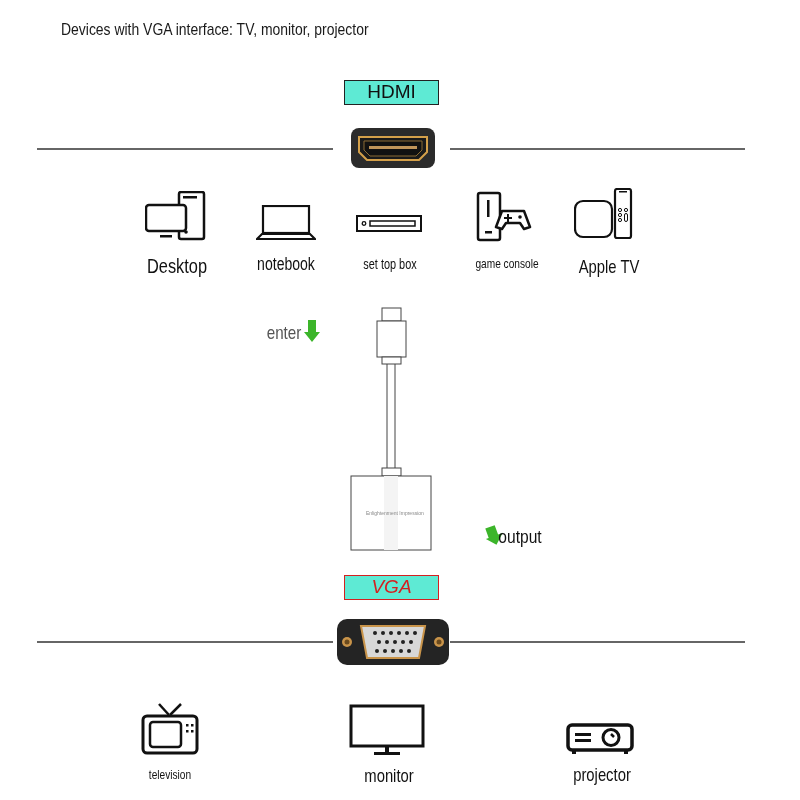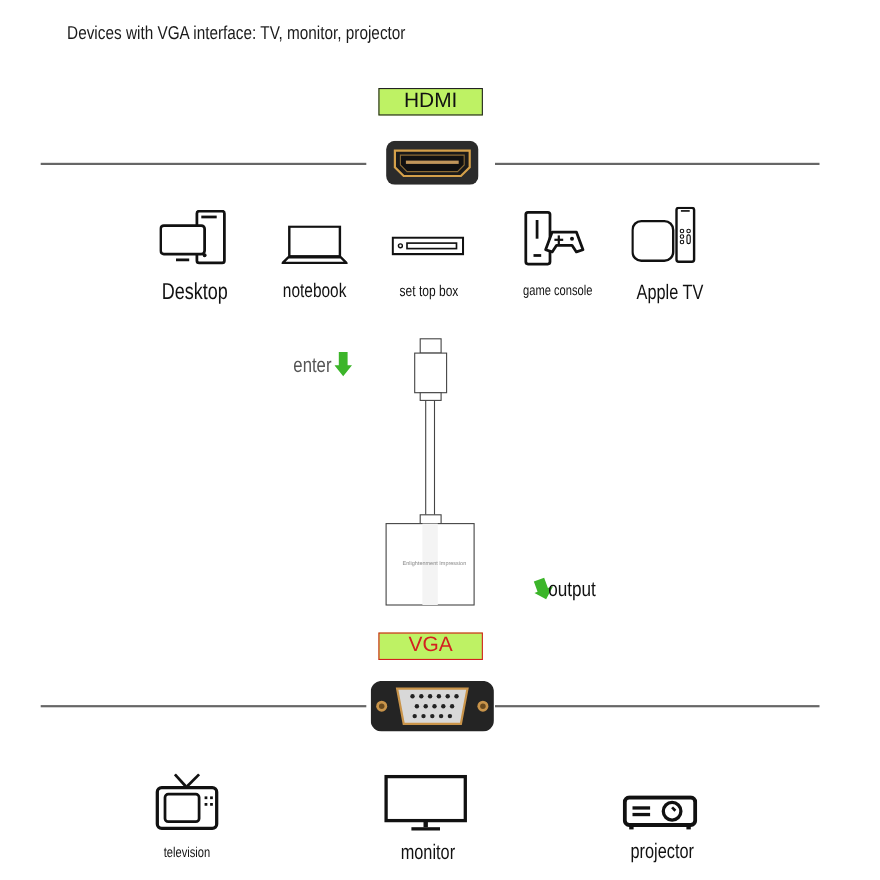--- a/index.html
+++ b/index.html
@@ -1,22 +1,22 @@
 <!DOCTYPE html>
 <html><head>
 <meta charset="utf-8">
 <style>
   html, body { margin: 0; padding: 0; background: #ffffff; }
   body { width: 800px; height: 800px; position: relative; overflow: hidden;
          font-family: "Liberation Sans", "DejaVu Sans", sans-serif; color: #111; }
   .abs { position: absolute; }
   .title { left: 61px; top: 20px; font-size: 17px; color: #1a1a1a; transform: scaleX(0.82); transform-origin: left top; white-space: nowrap; font-weight: 500; }
-  .label-box { border: 1.5px solid #222; text-align: center; font-size: 19px; line-height: 22px; background: #bef264; }
+  .label-box { border: 1.5px solid #222; text-align: center; font-size: 19px; line-height: 22px; background: #5eead4; }
   .hdmi-label { left: 344px; top: 80px; width: 93px; height: 23px; color: #111; }
-  .vga-label { left: 344px; top: 575px; width: 93px; height: 23px; color: #d42020; border-color: #d42020; }
+  .vga-label { left: 344px; top: 575px; width: 93px; height: 23px; color: #d42020; border-color: #d42020; font-style: italic; }
   .hline { height: 2px; background: #666; }
   .dev-label { white-space: nowrap; color: #111; text-align: center; transform: translateX(-50%) scaleX(0.78); }
   .icon { position: absolute; }
   .cable-text { font-size: 5px; color: #888; }
 </style>
 </head>
 <body>
 
 <div class="abs title">Devices with VGA interface: TV, monitor, projector</div>
 

